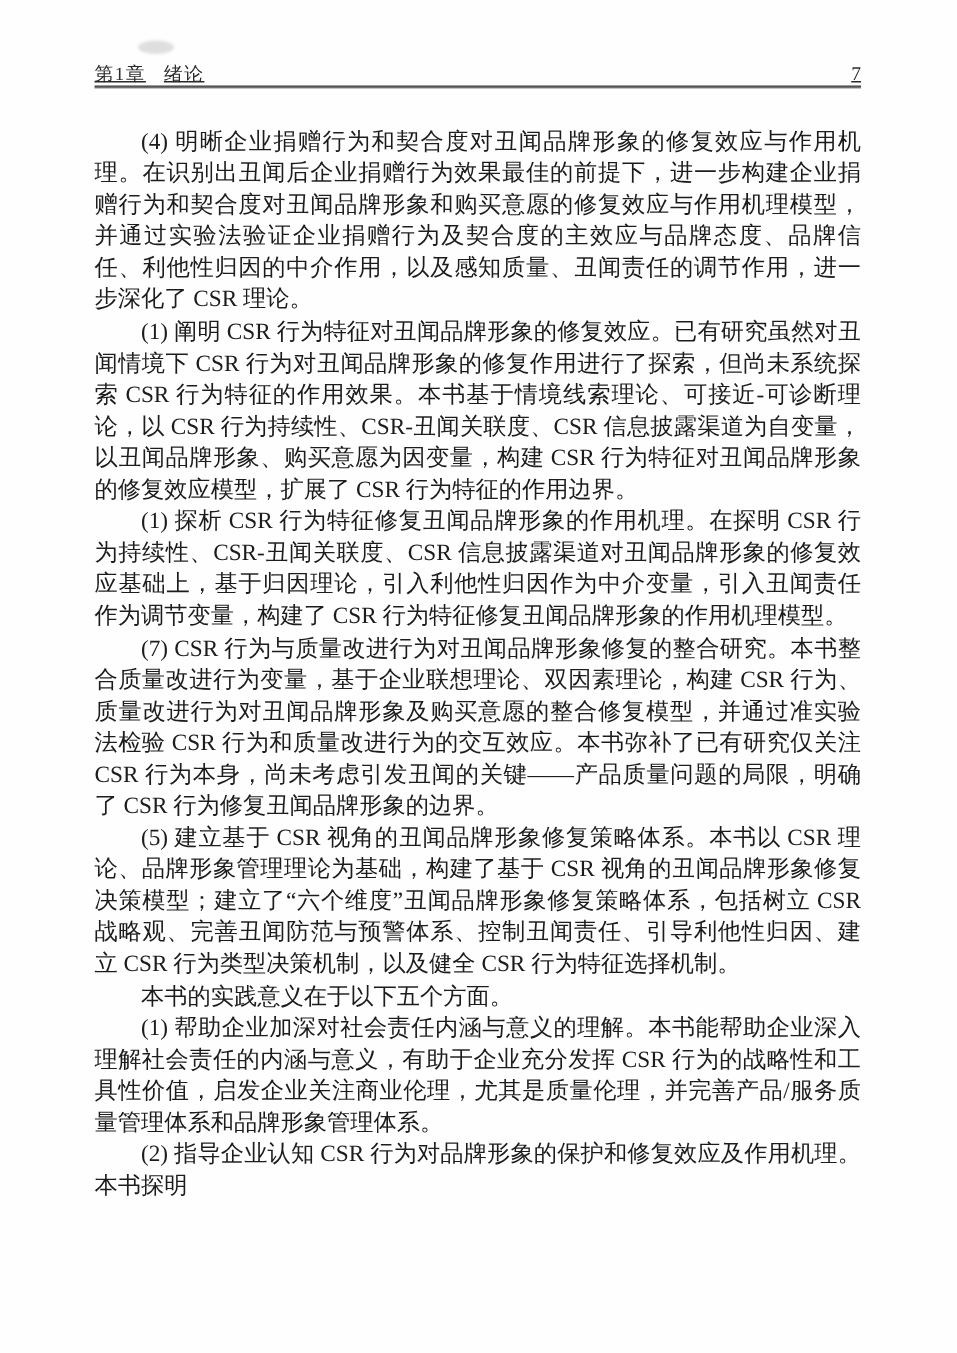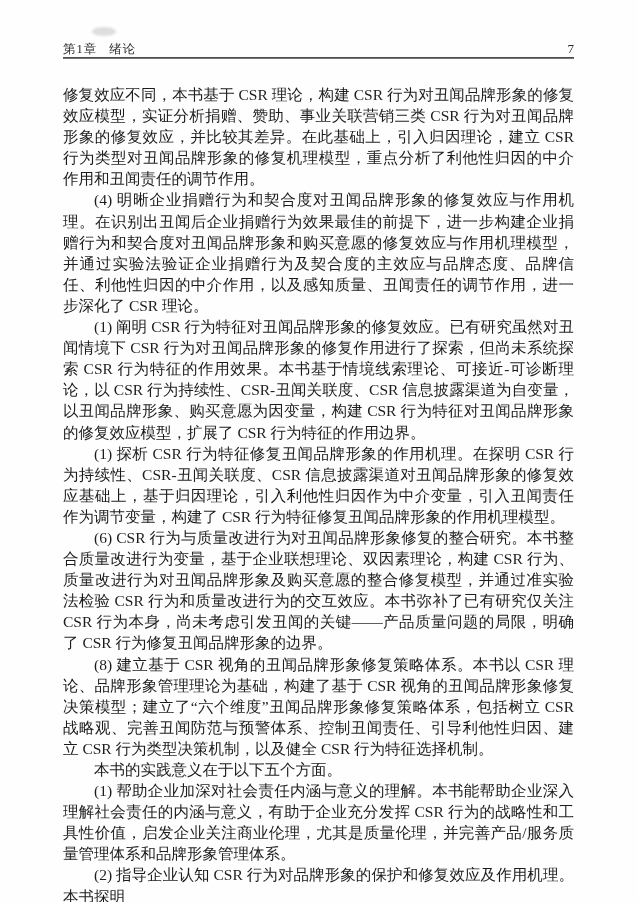--- a/index.html
+++ b/index.html
@@ -31,20 +31,21 @@
     position: absolute;
     top: 41px;
     left: 63px;
     width: 511px;
     display: flex;
     justify-content: space-between;
     align-items: baseline;
     font-size: 12.5px;
     letter-spacing: 1px;
     color: #2a2a2a;
+    text-decoration: underline;
   }
   .chapter-heading .gap {
     display: inline-block;
     width: 12px;
   }
   .page-number {
     font-size: 13px;
     letter-spacing: 0;
   }
   .header-rule {
@@ -81,24 +82,23 @@
   <div class="scan-artifact"></div>
 
   <div class="page-header">
     <span class="chapter-heading"><span>第1章</span><span class="gap"></span><span>绪论</span></span>
     <span class="page-number">7</span>
   </div>
 
   <div class="header-rule"></div>
 
   <div class="body-text">
-    <p>修复效应不同，本书基于 CSR 理论，构建 CSR 行为对丑闻品牌形象的修复效应模型，实证分析捐赠、赞助、事业关联营销三类 CSR 行为对丑闻品牌形象的修复效应，并比较其差异。在此基础上，引入归因理论，建立 CSR 行为类型对丑闻品牌形象的修复机理模型，重点分析了利他性归因的中介作用和丑闻责任的调节作用。</p>
     <p class="indent">(4) 明晰企业捐赠行为和契合度对丑闻品牌形象的修复效应与作用机理。在识别出丑闻后企业捐赠行为效果最佳的前提下，进一步构建企业捐赠行为和契合度对丑闻品牌形象和购买意愿的修复效应与作用机理模型，并通过实验法验证企业捐赠行为及契合度的主效应与品牌态度、品牌信任、利他性归因的中介作用，以及感知质量、丑闻责任的调节作用，进一步深化了 CSR 理论。</p>
     <p class="indent">(1) 阐明 CSR 行为特征对丑闻品牌形象的修复效应。已有研究虽然对丑闻情境下 CSR 行为对丑闻品牌形象的修复作用进行了探索，但尚未系统探索 CSR 行为特征的作用效果。本书基于情境线索理论、可接近-可诊断理论，以 CSR 行为持续性、CSR-丑闻关联度、CSR 信息披露渠道为自变量，以丑闻品牌形象、购买意愿为因变量，构建 CSR 行为特征对丑闻品牌形象的修复效应模型，扩展了 CSR 行为特征的作用边界。</p>
     <p class="indent">(1) 探析 CSR 行为特征修复丑闻品牌形象的作用机理。在探明 CSR 行为持续性、CSR-丑闻关联度、CSR 信息披露渠道对丑闻品牌形象的修复效应基础上，基于归因理论，引入利他性归因作为中介变量，引入丑闻责任作为调节变量，构建了 CSR 行为特征修复丑闻品牌形象的作用机理模型。</p>
-    <p class="indent">(6) CSR 行为与质量改进行为对丑闻品牌形象修复的整合研究。本书整合质量改进行为变量，基于企业联想理论、双因素理论，构建 CSR 行为、质量改进行为对丑闻品牌形象及购买意愿的整合修复模型，并通过准实验法检验 CSR 行为和质量改进行为的交互效应。本书弥补了已有研究仅关注 CSR 行为本身，尚未考虑引发丑闻的关键——产品质量问题的局限，明确了 CSR 行为修复丑闻品牌形象的边界。</p>
-    <p class="indent">(8) 建立基于 CSR 视角的丑闻品牌形象修复策略体系。本书以 CSR 理论、品牌形象管理理论为基础，构建了基于 CSR 视角的丑闻品牌形象修复决策模型；建立了“六个维度”丑闻品牌形象修复策略体系，包括树立 CSR 战略观、完善丑闻防范与预警体系、控制丑闻责任、引导利他性归因、建立 CSR 行为类型决策机制，以及健全 CSR 行为特征选择机制。</p>
+    <p class="indent">(7) CSR 行为与质量改进行为对丑闻品牌形象修复的整合研究。本书整合质量改进行为变量，基于企业联想理论、双因素理论，构建 CSR 行为、质量改进行为对丑闻品牌形象及购买意愿的整合修复模型，并通过准实验法检验 CSR 行为和质量改进行为的交互效应。本书弥补了已有研究仅关注 CSR 行为本身，尚未考虑引发丑闻的关键——产品质量问题的局限，明确了 CSR 行为修复丑闻品牌形象的边界。</p>
+    <p class="indent">(5) 建立基于 CSR 视角的丑闻品牌形象修复策略体系。本书以 CSR 理论、品牌形象管理理论为基础，构建了基于 CSR 视角的丑闻品牌形象修复决策模型；建立了“六个维度”丑闻品牌形象修复策略体系，包括树立 CSR 战略观、完善丑闻防范与预警体系、控制丑闻责任、引导利他性归因、建立 CSR 行为类型决策机制，以及健全 CSR 行为特征选择机制。</p>
     <p class="indent">本书的实践意义在于以下五个方面。</p>
     <p class="indent">(1) 帮助企业加深对社会责任内涵与意义的理解。本书能帮助企业深入理解社会责任的内涵与意义，有助于企业充分发挥 CSR 行为的战略性和工具性价值，启发企业关注商业伦理，尤其是质量伦理，并完善产品/服务质量管理体系和品牌形象管理体系。</p>
     <p class="indent">(2) 指导企业认知 CSR 行为对品牌形象的保护和修复效应及作用机理。本书探明</p>
   </div>
 
 </div>
 
 </body></html>

